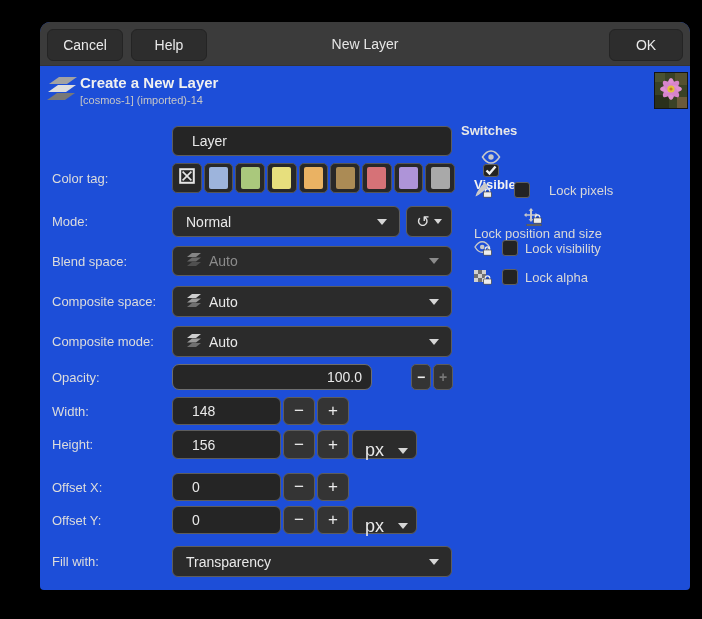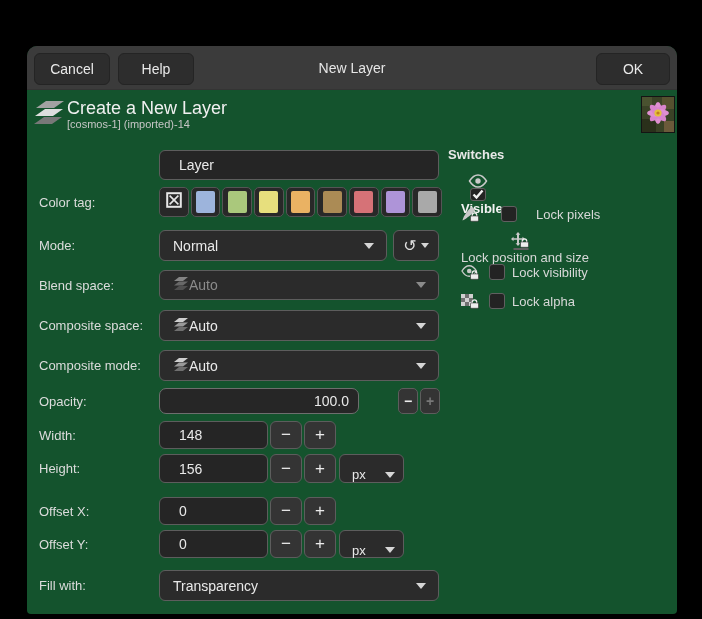--- a/index.html
+++ b/index.html
@@ -1,54 +1,54 @@
 <!DOCTYPE html>
 <html><head>
 <meta charset="utf-8">
 <style>
   * { margin:0; padding:0; box-sizing:border-box; }
   body { background:#000; font-family:"Liberation Sans", sans-serif; }
   .canvas { position:relative; width:702px; height:619px; background:#000; overflow:hidden; }
-  .dialog { position:absolute; left:27px; top:22px; width:650px; height:568px;
-            background:#14532d; border-radius:10px 10px 4px 4px; overflow:hidden;margin-top:24px; }
+  .dialog { position:absolute; left:40px; top:22px; width:650px; height:568px;
+            background:#1d4ed8; border-radius:10px 10px 4px 4px; overflow:hidden; }
   .titlebar { position:absolute; top:0; left:0; width:650px; height:44px;
               background:#3b3b3b; border-bottom:1px solid #343434; }
   .tb-title { position:absolute; left:0; right:0; top:0; height:44px; display:flex;
               align-items:center; justify-content:center; color:#e6e6e6; font-size:14px; font-weight:500; }
   .tb-btn { position:absolute; top:7px; height:32px; background:#2d2d2d; border:1px solid #242424;
             border-radius:6px; color:#e9e9e9; font-size:14px; font-family:inherit;
             display:flex; align-items:center; justify-content:center; cursor:pointer; }
-  .hdr-title { position:absolute; left:40px; top:52px; font-size:18px; font-weight:400; color:#f0f0f0; }
+  .hdr-title { position:absolute; left:40px; top:52px; font-size:15px; font-weight:700; color:#f0f0f0; }
   .hdr-sub { position:absolute; left:40px; top:72px; font-size:11px; color:#c6c6c6; }
   .hdr-icon { position:absolute; left:6px; top:54px; }
   .thumb { position:absolute; left:614px; top:50px; width:34px; height:37px; border:1px solid #141414; }
   .row-label { position:absolute; left:12px; color:#dcdcdc; font-size:13px; display:flex; align-items:center; }
   .entry, .dropdown, .spin-btn, .unit-dd, .opacity-bar, .op-btn, .reset-btn {
     position:absolute; border:1px solid #5d5d5d; border-radius:6px; color:#e9e9e9;
     font-size:14px; display:flex; align-items:center; }
   .entry { background:#252525; padding-left:19px; }
   .dropdown { background:#2b2b2b; padding:0 12px 0 13px; justify-content:space-between; cursor:pointer; }
-  .dd-left { display:flex; align-items:center; }
+  .dd-left { display:flex; align-items:center; gap:7px; }
   .caret { width:0; height:0; border-left:5px solid transparent; border-right:5px solid transparent;
            border-top:6px solid #d6d6d6; }
   .dropdown.disabled, .dropdown.disabled .dd-text { color:#8b8b8b; }
   .dropdown.disabled .caret { border-top-color:#8b8b8b; }
   .dropdown.disabled svg { opacity:0.55; }
   .opacity-bar { background:#262626; border-color:#6e6e6e; border-radius:7px;
                  justify-content:flex-end; padding-right:9px; }
   .spin-btn { background:#343434; justify-content:center; cursor:pointer; font-size:17px; color:#ececec; }
   .spin-btn.minus::before { content:"\2212"; }
   .spin-btn.plus::before { content:"+"; }
   .op-btn { background:#343434; justify-content:center; cursor:pointer; font-size:14px;
             font-weight:bold; color:#ececec; border-radius:5px; }
   .op-btn.minus::before { content:"\2212"; }
   .op-btn.plus::before { content:"+"; }
   .op-btn.disabled { color:#787878; }
   .unit-dd { background:#2b2b2b; padding:12px 8px 0 12px; justify-content:space-between;
-             font-size:13px; cursor:pointer; }
+             font-size:18px; cursor:pointer; }
   .reset-btn { background:#2b2b2b; justify-content:center; gap:4px; cursor:pointer; }
   .reset-glyph { font-size:16px; color:#e0e0e0; line-height:1; }
   .reset-btn .caret { border-top-width:5px; border-left-width:4px; border-right-width:4px; }
   .tag-strip { position:absolute; left:132px; top:141px; width:283px; height:30px; display:flex; gap:2px; }
   .tag-btn { flex:1; background:#282828; border:1px solid #555; border-radius:5px;
              display:flex; align-items:center; justify-content:center; cursor:pointer; }
   .tag-swatch { width:19px; height:22px; border-radius:2px; }
   .sw-title { position:absolute; left:421px; top:101px; font-size:13px; font-weight:700; color:#e8e8e8; }
   .switch-row { position:absolute; left:434px; height:22px; display:flex; align-items:center; }
   .sw-icon { width:22px; margin-right:6px; display:flex; align-items:center; }

